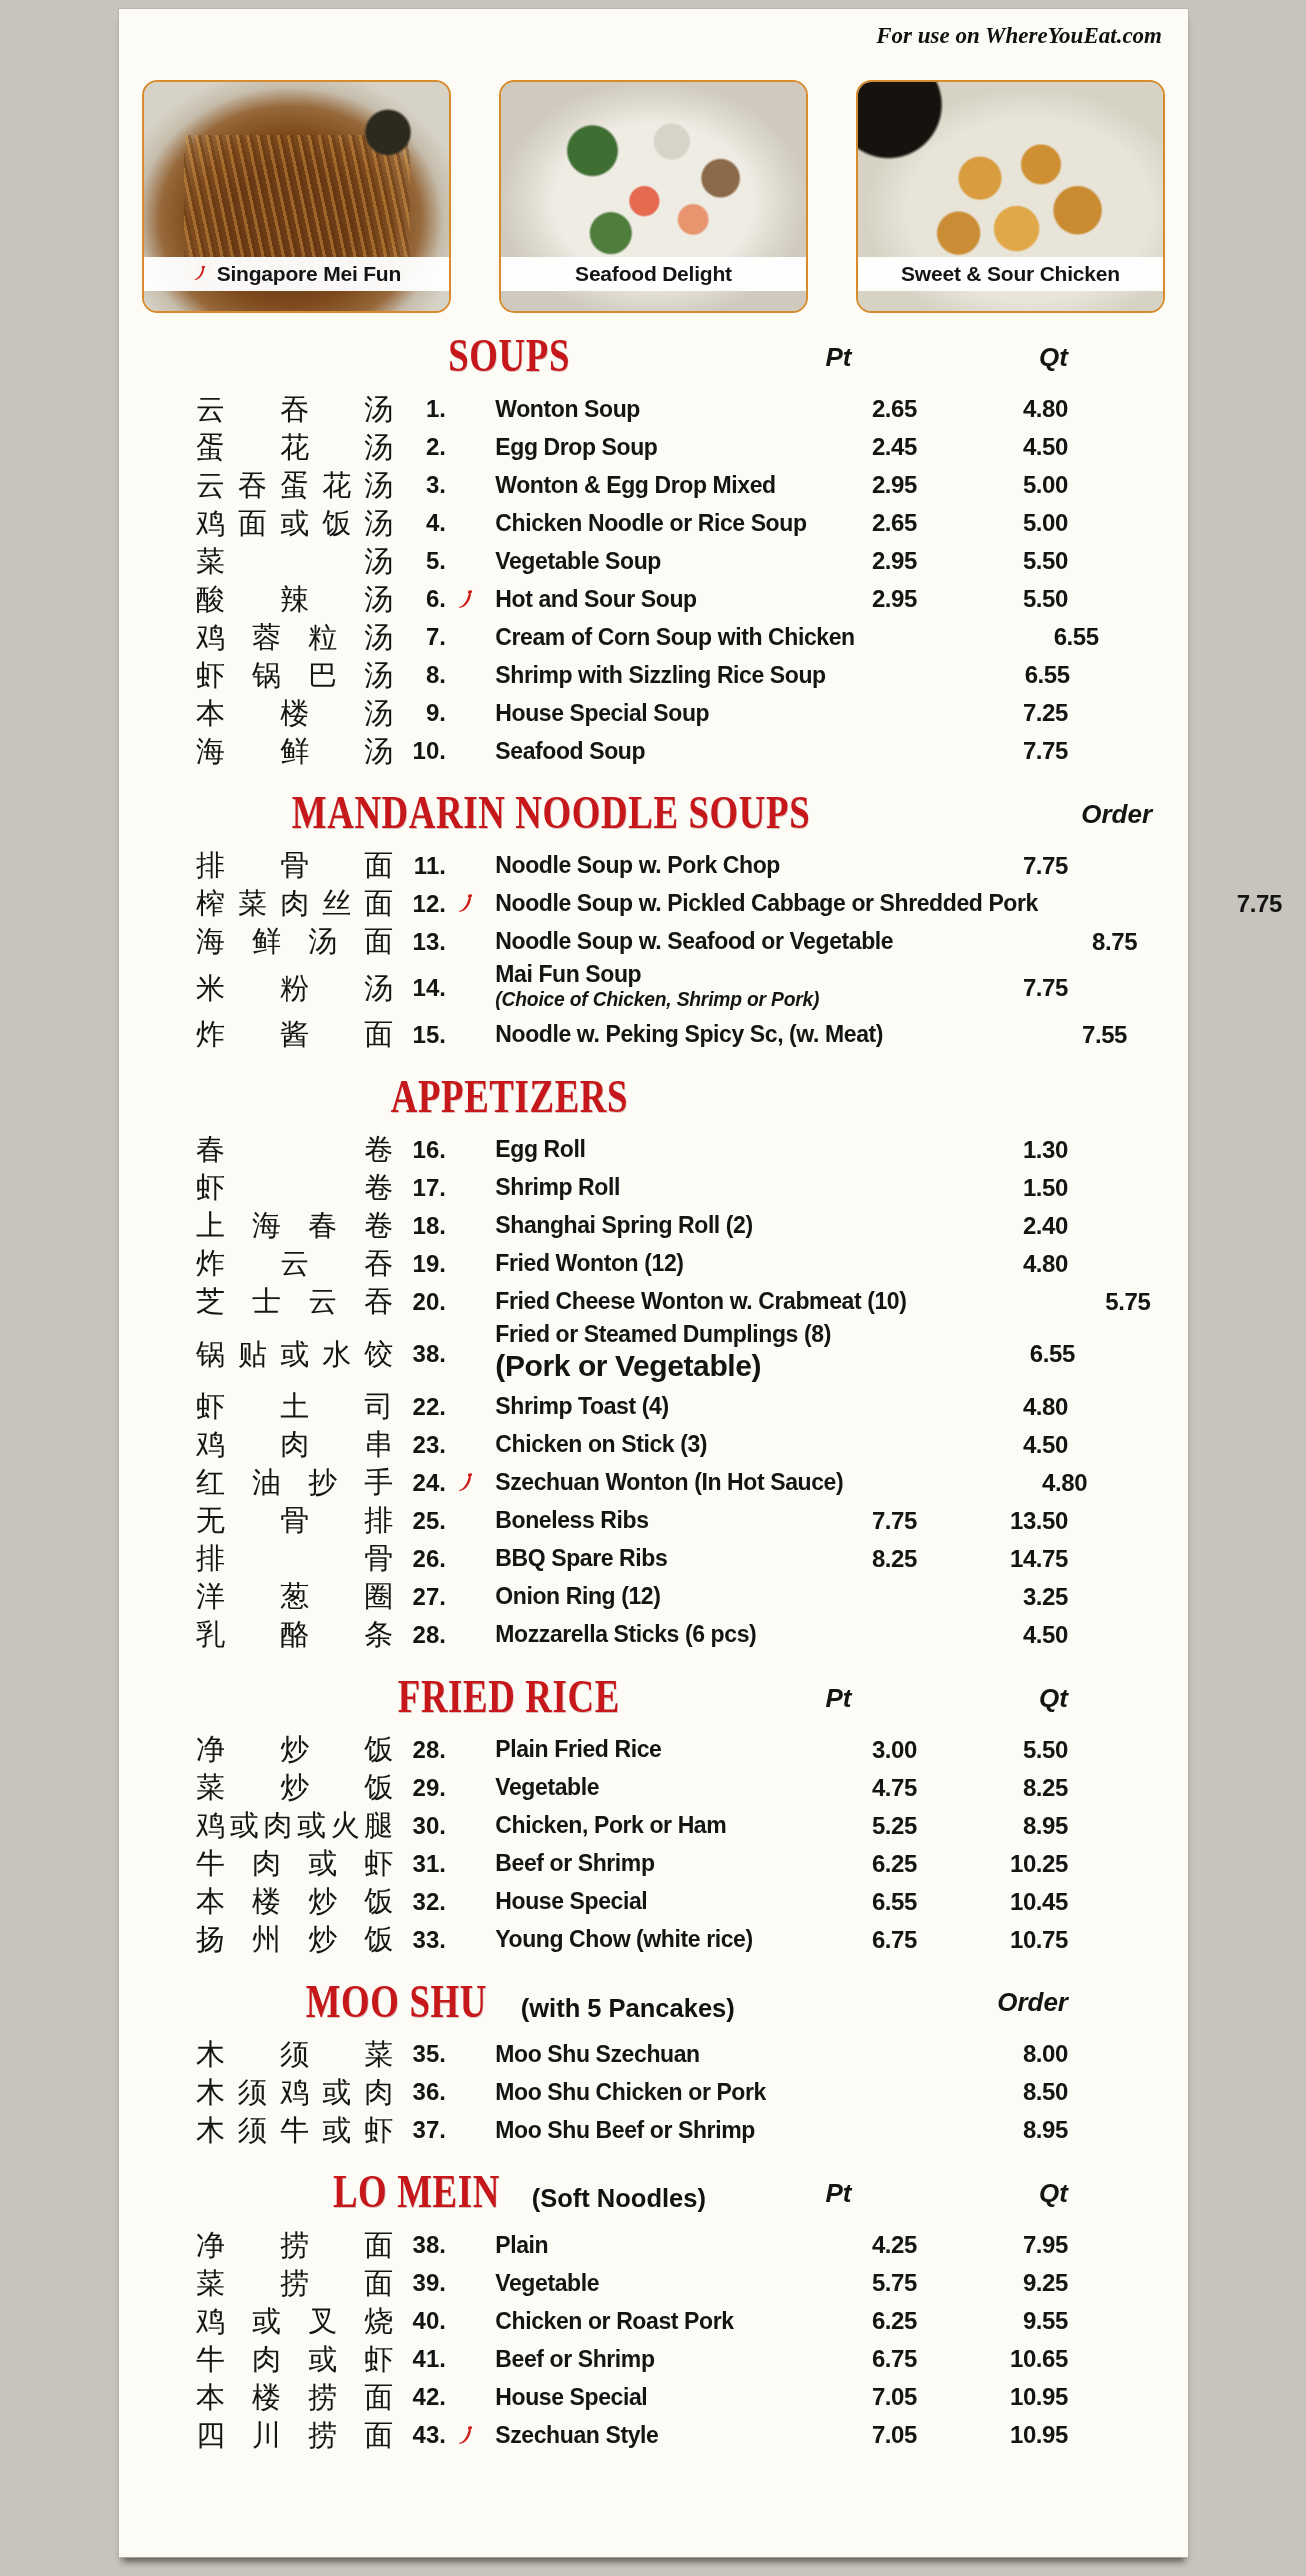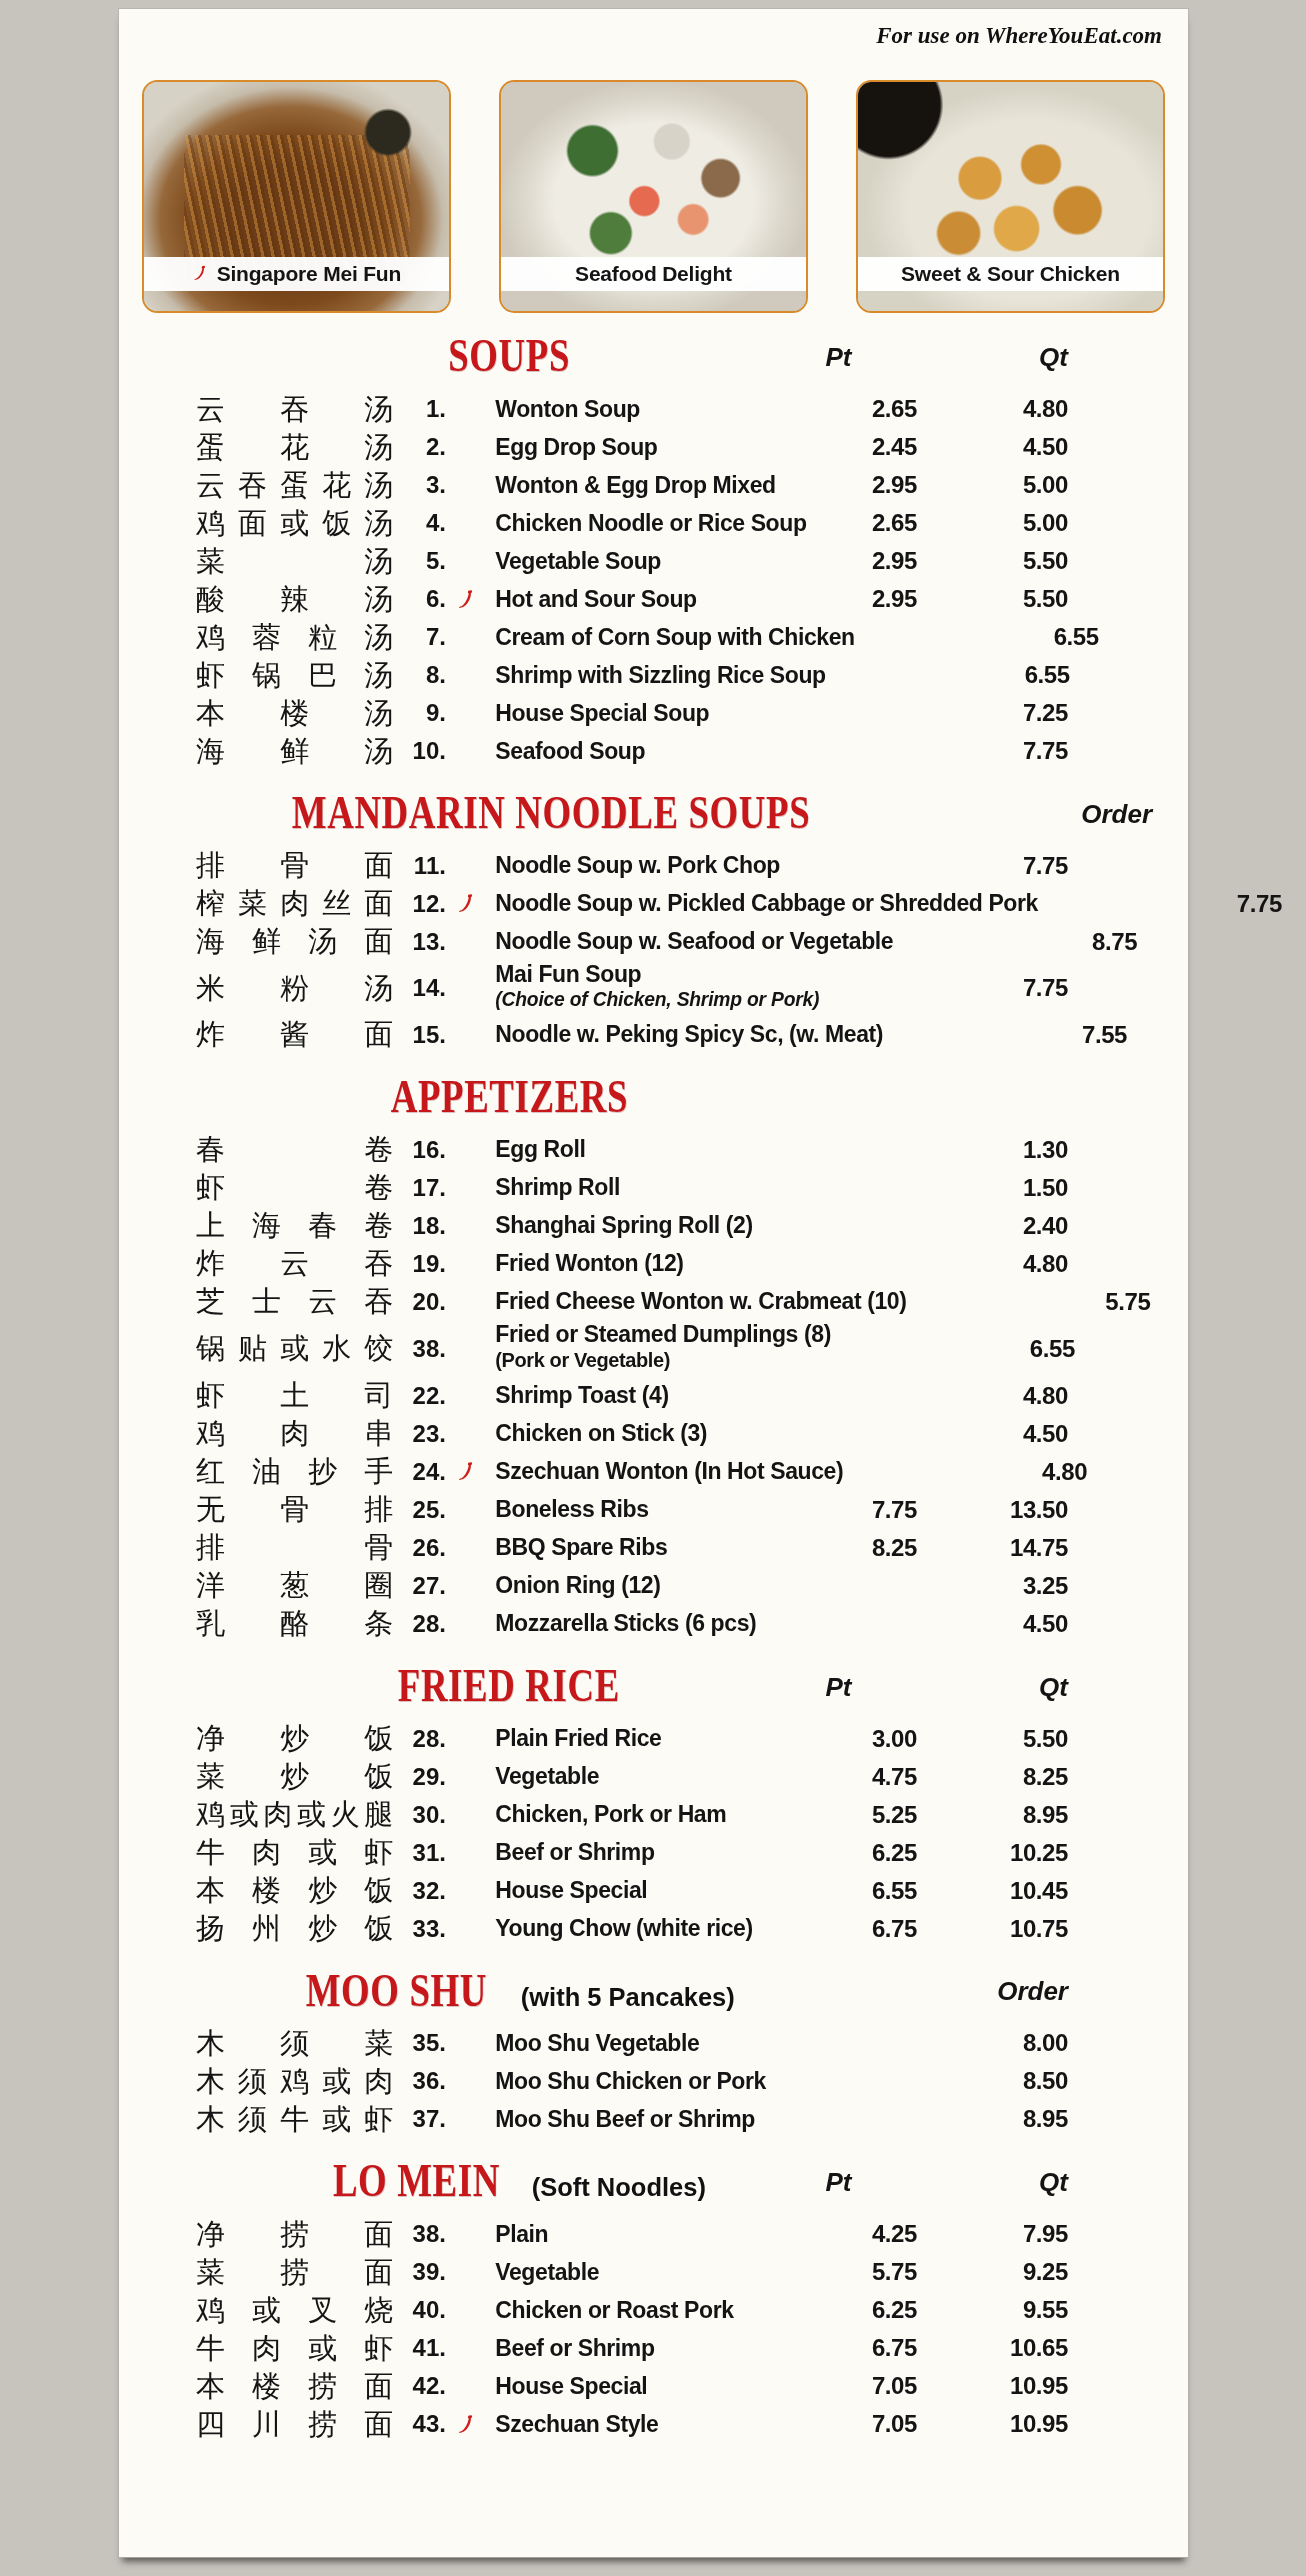--- a/index.html
+++ b/index.html
@@ -96,21 +96,21 @@
     font-family:serif;font-size:29px;line-height:1;color:#151515;
     padding-right:7.7px;
   }
   .num{text-align:right;font-weight:bold;font-size:24px;padding-right:3.1px;}
   .spice{text-align:center;}
   .spice svg{width:23px;height:23px;transform:rotate(-14deg);vertical-align:middle;}
   .nm{padding-left:9.3px;}
   .name{font-weight:bold;font-size:23px;letter-spacing:-0.4px;white-space:nowrap;}
   .note{display:block;padding:1.5px 0 4.6px 0;}
   .note.it{font-style:italic;font-weight:bold;font-size:19.3px;letter-spacing:-0.2px;}
-  .note.plain{font-weight:bold;font-size:20px;letter-spacing:-0.4px;}
+  .note.plain{font-weight:bold;font-size:30px;letter-spacing:-0.4px;}
   .price{text-align:right;font-weight:bold;font-size:24px;letter-spacing:-0.4px;}
 </style>
 </head>
 <body>
 
 <div class="scan">
   <div class="attribution">For use on WhereYouEat.com</div>
   <div class="photos">
       <div class="photo-card">
     <div class="photo-img ph0"></div>
@@ -788,21 +788,21 @@
     <div class="cn">
               <span>木</span>
               <span>须</span>
               <span>菜</span>
             </div>
     <div class="num">35.</div>
     <div class="spice" style="visibility: hidden;"><svg viewBox="0 0 32 32">
                 <path fill="#cf1d1a" d="M23.5 4.5c1 .2 1.6 1 1.5 2-.1 1.2-1.1 2-2.3 2.2C21.5 14 17 20.5 10.5 23.5 7 25 3.5 24.8 2 24.2c-.4-.2-.3-.8.2-.8 2.8-.2 5.4-1 7.6-2.6C14.5 17.5 18 12 19.8 8.3c-.8-.6-1.1-1.7-.6-2.6.6-1.1 1.6-1.5 2.7-1.2z"></path>
               </svg></div>
     <div class="nm">
-      <span class="name">Moo Shu Vegetable</span>
+      <span class="name">Moo Shu Szechuan</span>
       
     </div>
     <div class="pt price"></div>
     <div class="qt price">8.00</div>
   </div>
           <div class="item">
     <div class="cn">
               <span>木</span>
               <span>须</span>
               <span>鸡</span>

